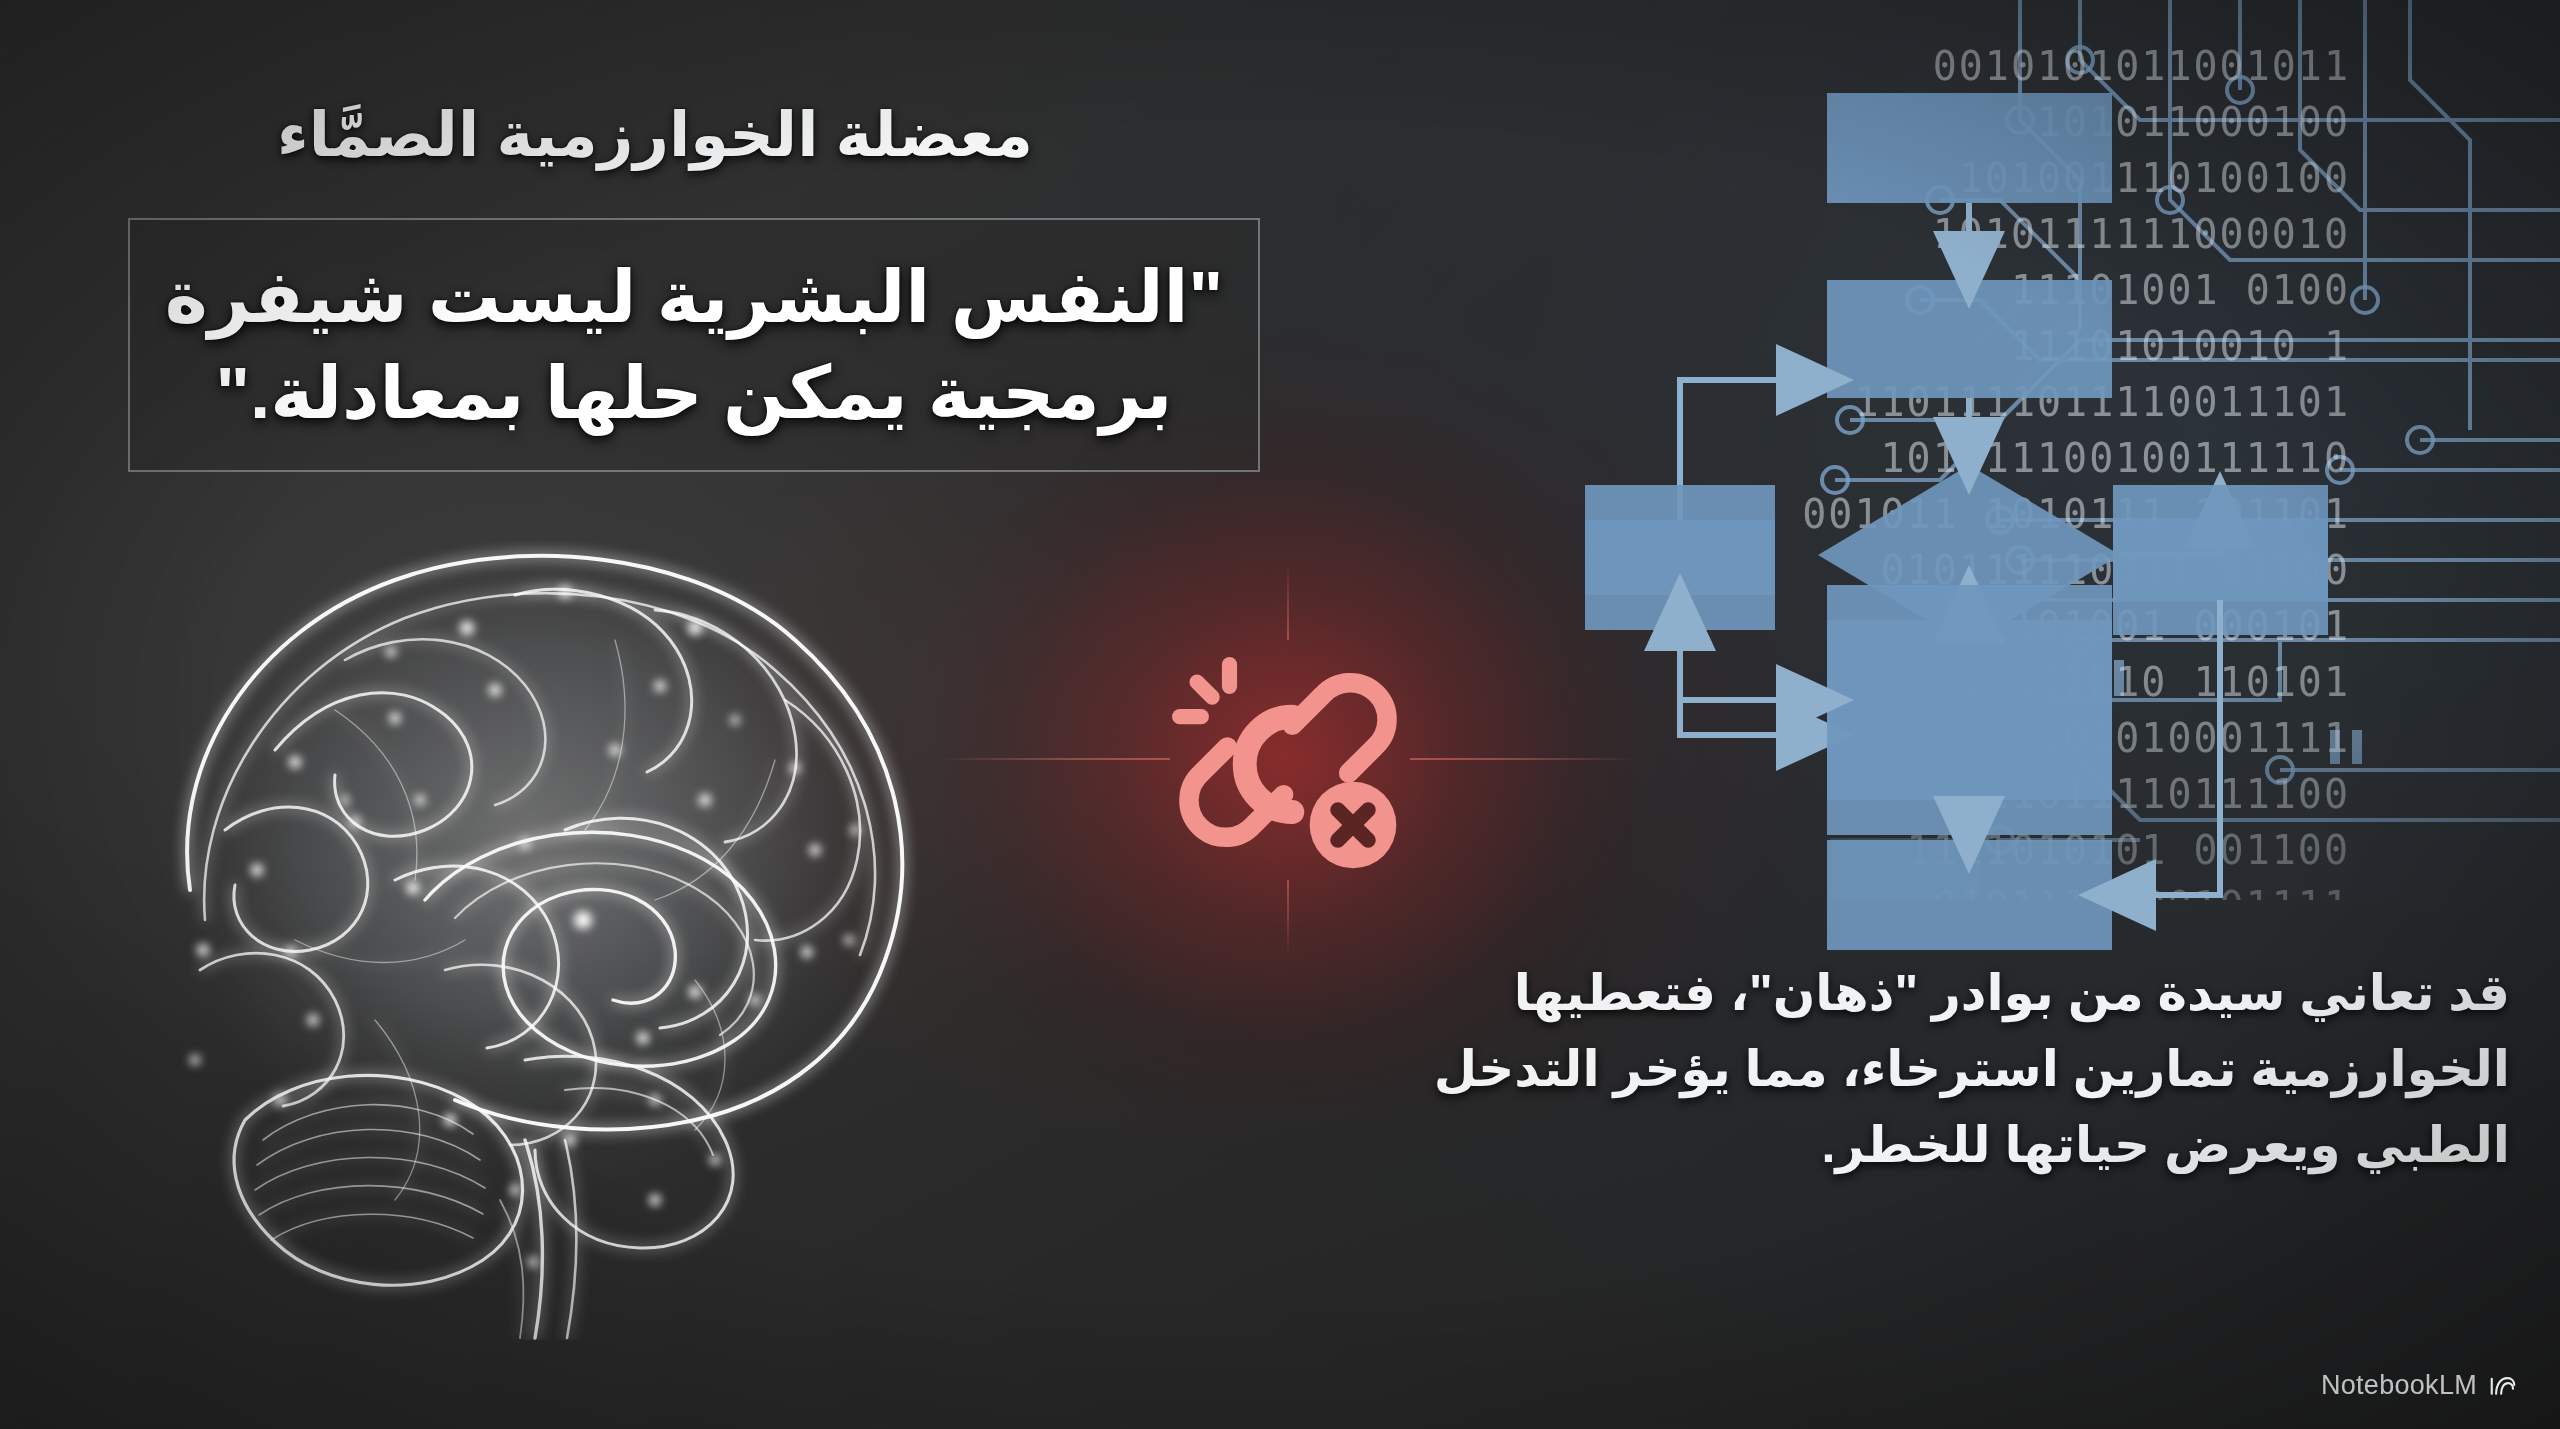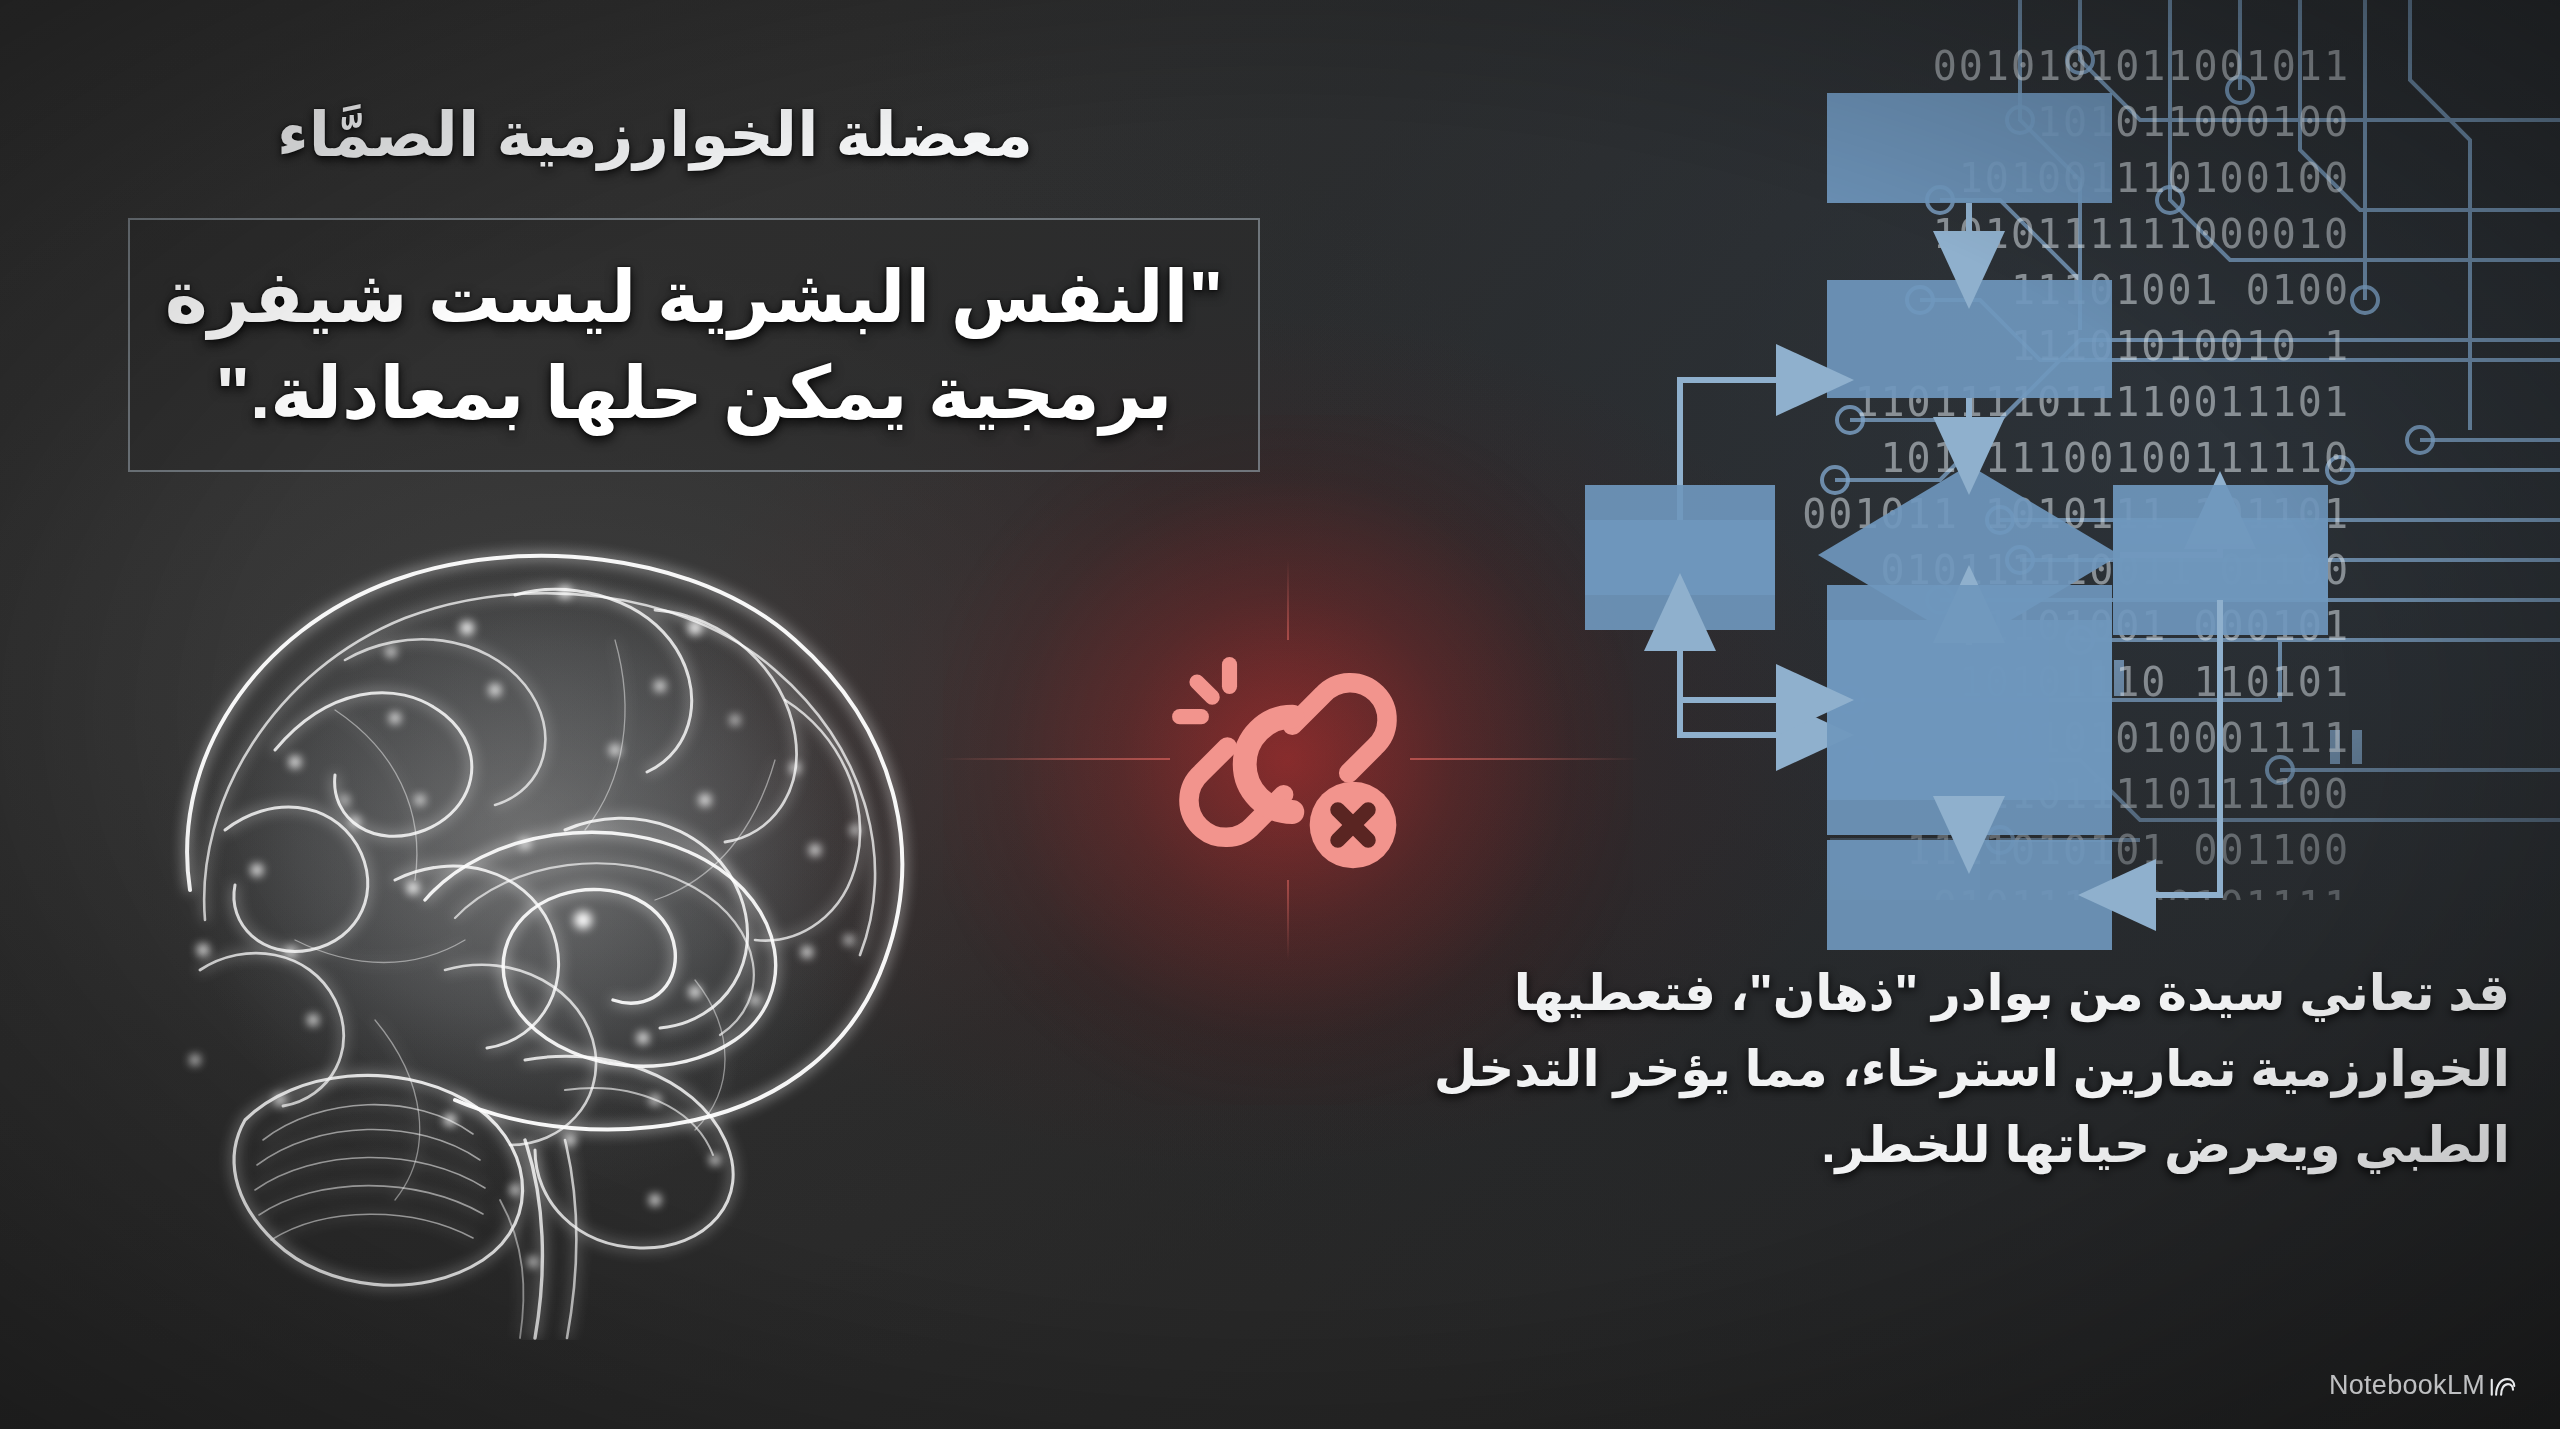--- a/index.html
+++ b/index.html
@@ -81,21 +81,21 @@
   .body-text{
     position:absolute;top:955px;left:1390px;width:1120px;
     font-size:50px;line-height:1.52;font-weight:600;color:#f1f2f3;
     text-align:right;
     text-shadow:0 3px 10px rgba(0,0,0,.9);
     z-index:30;
   }
   
   .watermark{
     position:absolute;right:42px;bottom:28px;
-    display:flex;align-items:center;gap:3px;
+    display:flex;align-items:flex-start;gap:11px;
     color:rgba(232,234,236,.80);font-size:27px;letter-spacing:.3px;
     z-index:70;
   }
 </style>
 </head>
 <body>
 
 <div id="slide">
 
   <div class="tech-panel">

